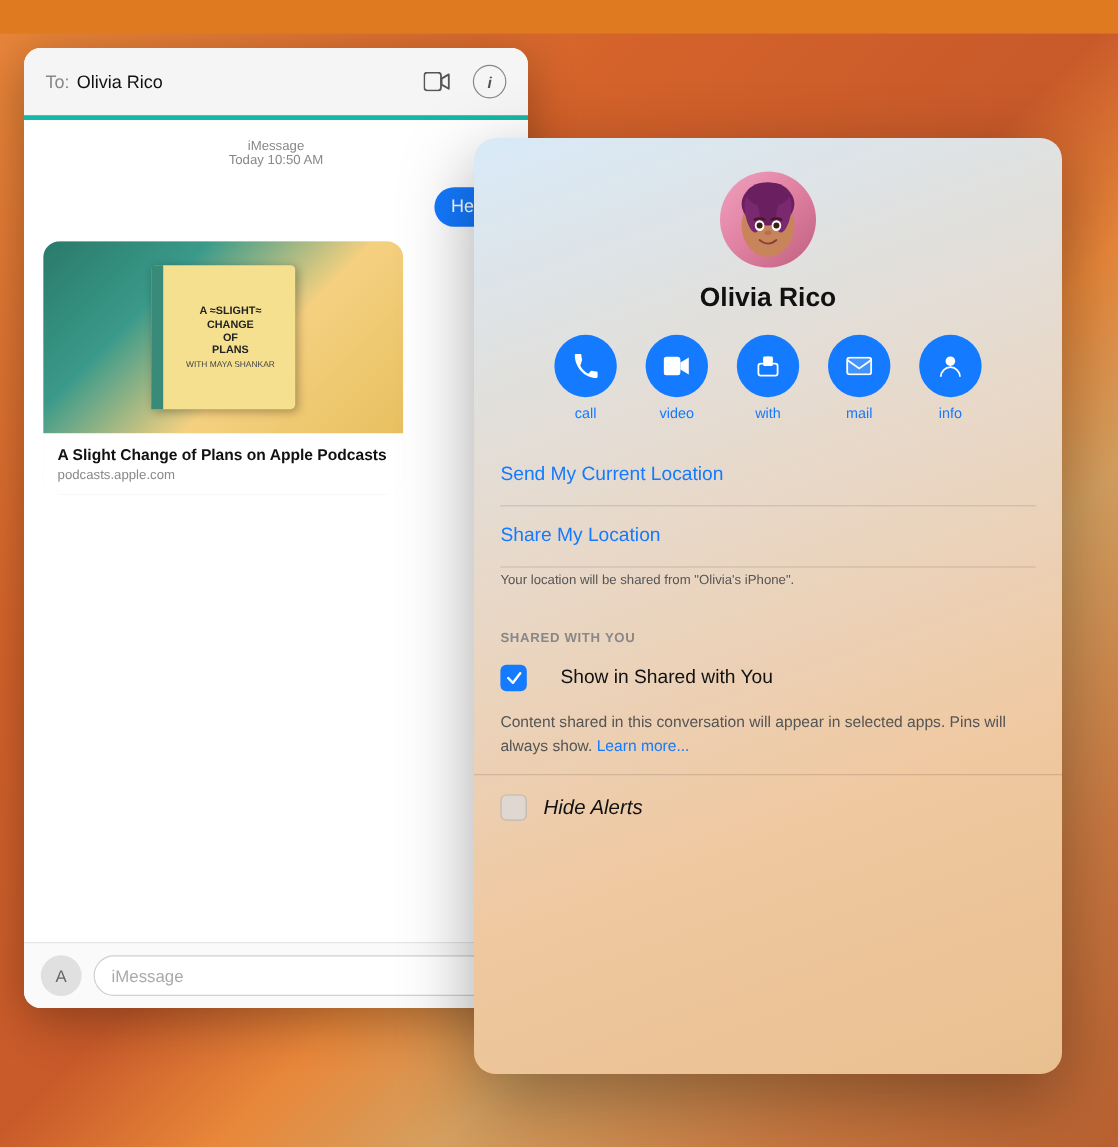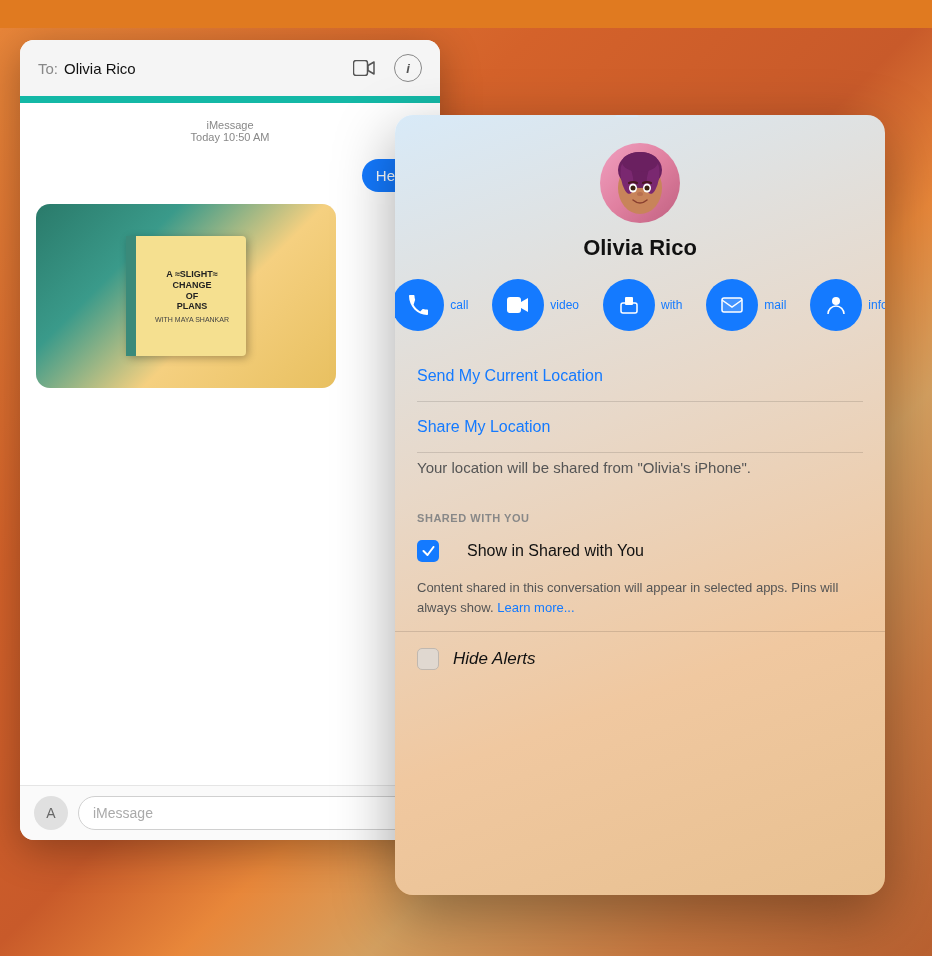--- a/index.html
+++ b/index.html
@@ -42,21 +42,21 @@
       box-shadow: 0 10px 40px rgba(0,0,0,0.3);
       z-index: 5;
       overflow: hidden;
     }
 
     .messages-header {
       display: flex;
       align-items: center;
       justify-content: space-between;
       padding: 14px 18px;
-      border-bottom: 7px solid #14b8a6;
+      border-bottom: 4px solid #14b8a6;
       background: #f5f5f5;
     }
 
     .messages-to {
       display: flex;
       align-items: center;
       gap: 6px;
       font-size: 15px;
       color: #333;
     }
@@ -127,21 +127,21 @@
       background: #f0f0f0;
       border-radius: 14px;
       overflow: hidden;
       display: flex;
       flex-direction: column;
       max-width: 300px;
     }
 
     .podcast-image {
       width: 100%;
-      height: 184px;
+      height: 160px;
       background: linear-gradient(135deg, #2a7a6a 0%, #3a9a8a 30%, #f5d080 60%, #e8c060 100%);
       display: flex;
       align-items: center;
       justify-content: center;
       position: relative;
       overflow: hidden;
     }
 
     .podcast-book-cover {
       width: 120px;
@@ -297,21 +297,21 @@
     
     .action-row {
       display: flex;
       gap: 24px;
       margin-top: 18px;
       justify-content: center;
     }
 
     .action-btn-wrap {
       display: flex;
-      flex-direction: row;
+      flex-direction: column;
       align-items: center;
       gap: 6px;
       cursor: pointer;
     }
 
     .action-btn-circle {
       width: 52px;
       height: 52px;
       border-radius: 50%;
       background: #147aff;
@@ -345,21 +345,21 @@
       display: flex;
       align-items: center;
       padding: 16px 0;
       font-size: 16px;
       color: #147aff;
       cursor: pointer;
       text-decoration: none;
     }
 
     .location-note {
-      font-size: 15px;
+      font-size: 11px;
       color: #555;
       padding: 4px 0 16px 0;
       line-height: 1.4;
     }
 
     
     .section-header {
       font-size: 11px;
       font-weight: 600;
       color: #888;
@@ -476,20 +476,24 @@
           <div class="podcast-book-stripe"></div>
           <div style="padding-left:12px;display:flex;flex-direction:column;align-items:center;justify-content:center;width:100%;height:100%;">
             <div class="podcast-book-title">A ≈SLIGHT≈</div>
             <div class="podcast-book-title">CHANGE</div>
             <div class="podcast-book-title">OF</div>
             <div class="podcast-book-title">PLANS</div>
             <div class="podcast-book-subtitle">WITH MAYA SHANKAR</div>
           </div>
         </div>
       </div>
+      <div class="podcast-info">
+        <div class="podcast-title">A Slight Change of Plans on Apple Podcasts</div>
+        <div class="podcast-source">podcasts.apple.com</div>
+      </div>
     </div>
   </div>
 
   <div class="messages-footer">
     <div class="app-icon-btn">
       <span>A</span>
     </div>
     <div class="imessage-input">
       <span>iMessage</span>
     </div>

